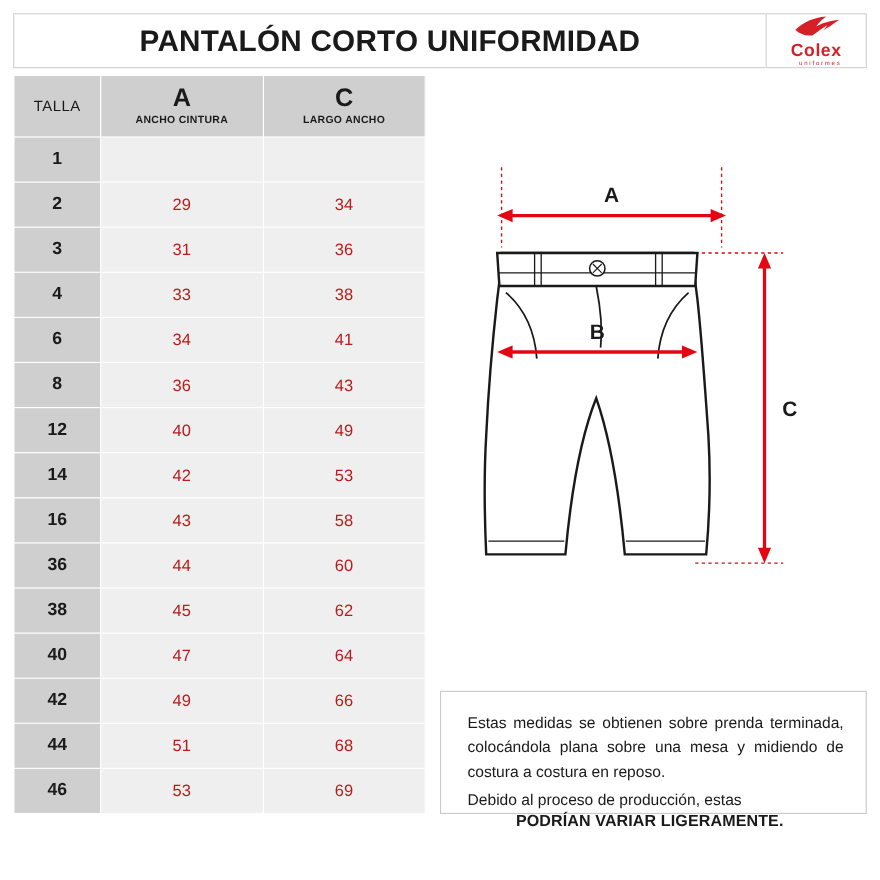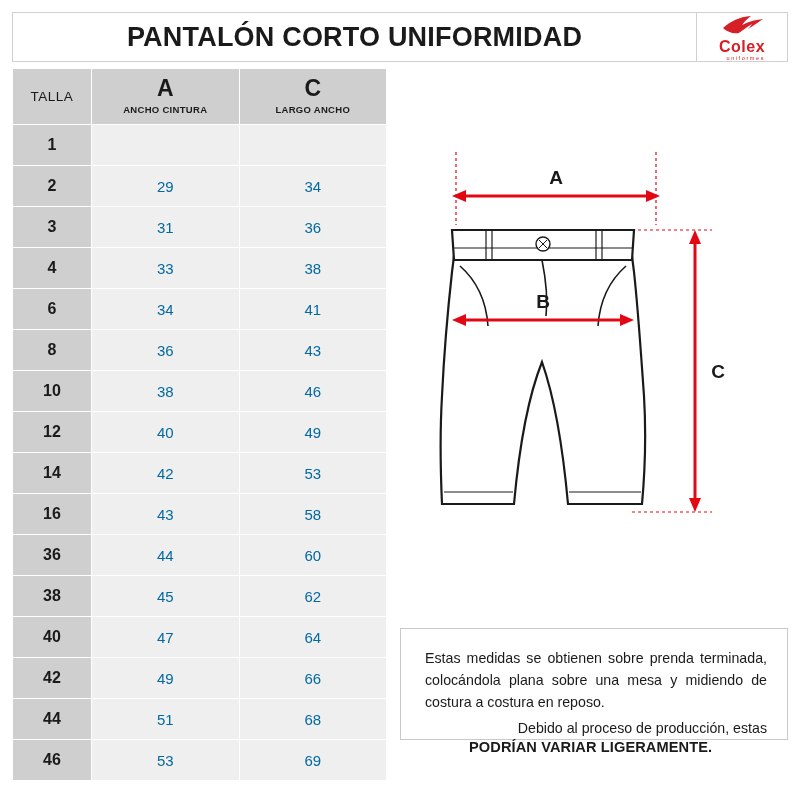--- a/index.html
+++ b/index.html
@@ -122,21 +122,21 @@
     background: #cfcfcf;
     font-size: 16px;
     font-weight: bold;
     height: 41px;
     color: #1a1a1a;
   }
   .cell-val {
     background: #efefef;
     font-size: 15px;
     height: 41px;
-    color: #0369a1;
+    color: #b91c1c;
   }
 
   
   .diagram {
     position: absolute;
     left: 400px; top: 130px;
     width: 388px; height: 470px;
   }
   .diagram svg { display: block; }
 
@@ -149,21 +149,21 @@
     background: #ffffff;
     padding: 18px 20px 10px 24px;
   }
   .note-p {
     font-size: 14.2px;
     line-height: 1.55;
     color: #1a1a1a;
     text-align: justify;
     margin: 0;
   }
-  .note-p.second { margin-top: 4px; text-align: right; }
+  .note-p.second { margin-top: 4px; text-align: left; }
   .note-strong {
     font-weight: bold;
     font-size: 14.6px;
     display: block;
     letter-spacing: 0.1px;
     margin-left: 44px;
   }
 </style>
 </head>
 <body>
@@ -228,25 +228,20 @@
             <td class="cell-size">6</td>
             <td class="cell-val">34</td>
             <td class="cell-val">41</td>
           </tr>
           <tr>
             <td class="cell-size">8</td>
             <td class="cell-val">36</td>
             <td class="cell-val">43</td>
           </tr>
           <tr>
-            <td class="cell-size">10</td>
-            <td class="cell-val">38</td>
-            <td class="cell-val">46</td>
-          </tr>
-          <tr>
             <td class="cell-size">12</td>
             <td class="cell-val">40</td>
             <td class="cell-val">49</td>
           </tr>
           <tr>
             <td class="cell-size">14</td>
             <td class="cell-val">42</td>
             <td class="cell-val">53</td>
           </tr>
           <tr>

